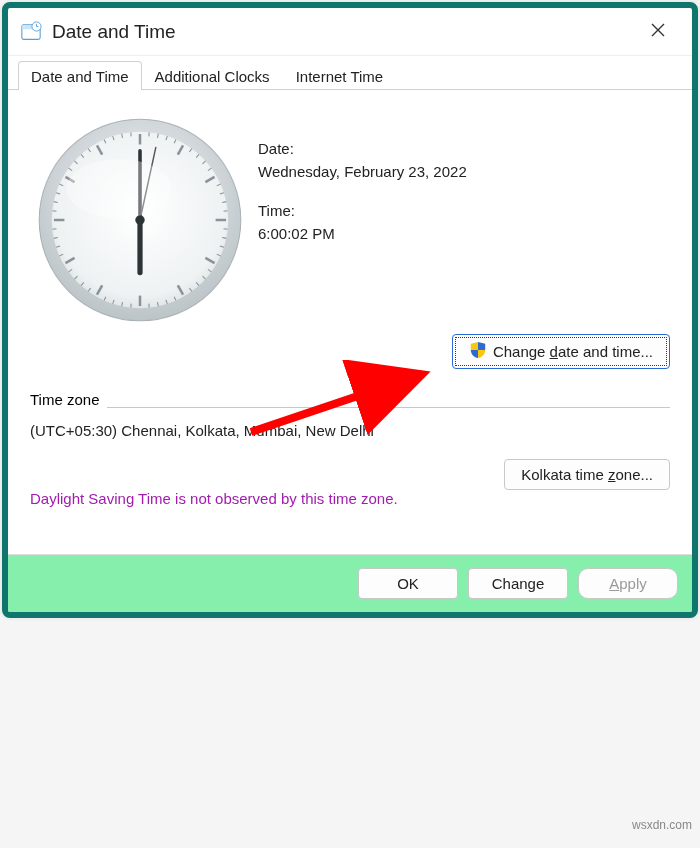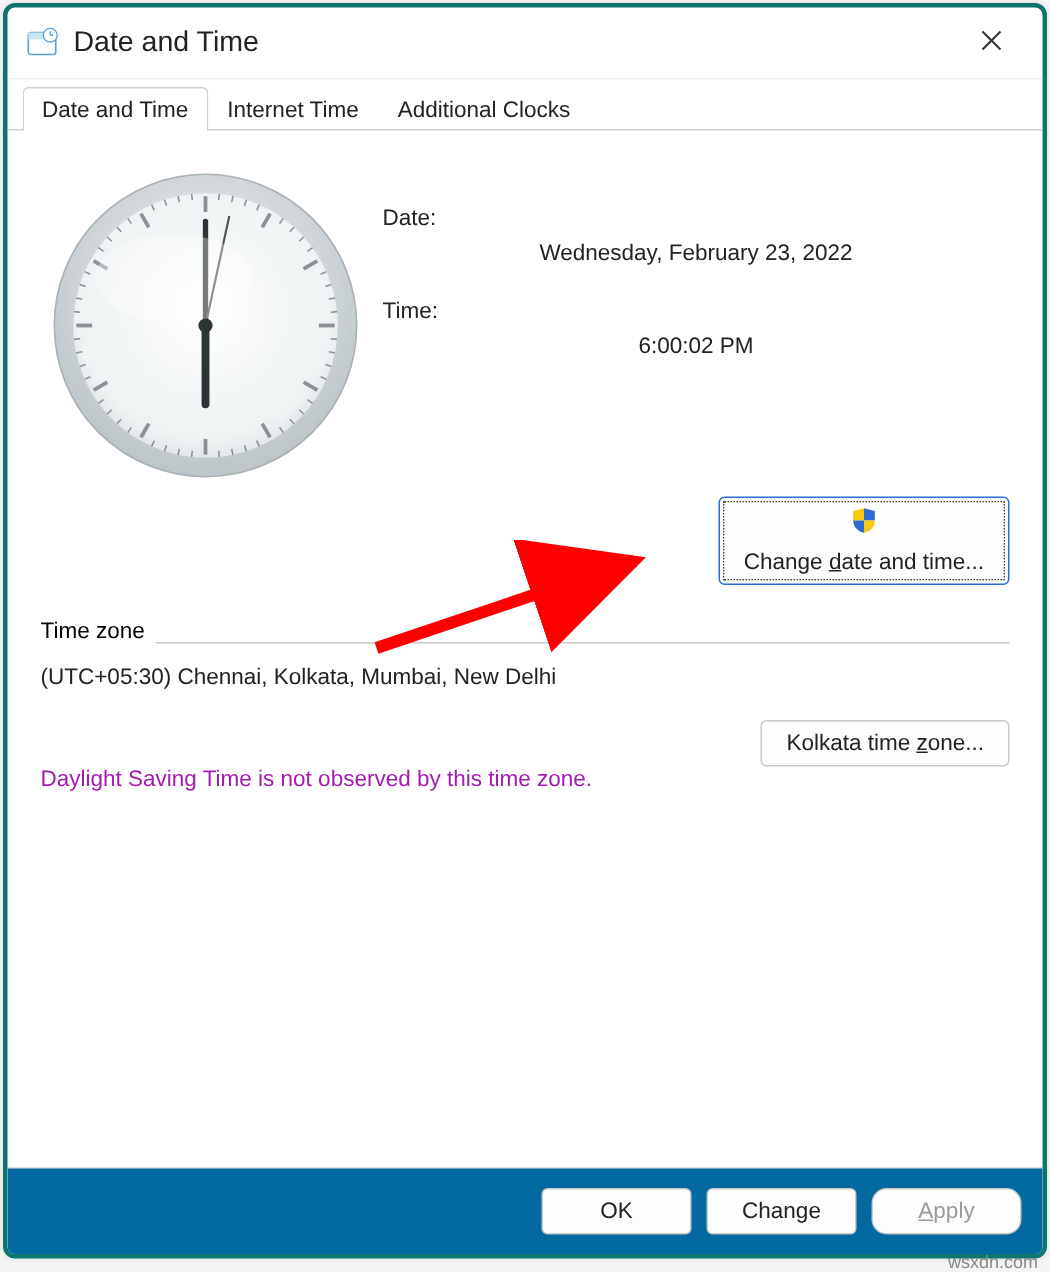--- a/index.html
+++ b/index.html
@@ -9,23 +9,23 @@
       font-family: "Segoe UI", Tahoma, sans-serif;
       font-size: 15px;
       background: #f5f5f5;
       width: 700px;
       height: 848px;
       overflow: hidden;
       position: relative;
     }
     .window {
       width: 696px;
-      height: 837px;
+      height: 616px;
       background: #fff;
-      border: 3px solid #0f766e;
+      border: 6px solid #0f766e;
       border-radius: 8px;
       margin: 2px;
       overflow: hidden;
       position: relative;
       box-shadow: 0 0 4px rgba(0,0,0,0.1);
     }
     .titlebar {
       height: 48px;
       display: flex;
       align-items: center;
@@ -102,40 +102,39 @@
       display: flex;
       align-items: center;
       justify-content: center;
     }
     .info {
       flex: 1;
       padding-top: 30px;
       color: #222;
     }
     .info .lbl { margin-bottom: 6px; }
-    .info .val { margin-bottom: 22px; text-align: center; }
+    .info .val { margin-bottom: 22px; }
     .btnrow { display: flex; justify-content: flex-end; margin-top: 4px; }
     .btn {
       background: #fdfdfd;
       border: 1px solid #c8c8c8;
       border-radius: 4px;
       padding: 6px 16px;
       font-size: 15px;
       font-family: inherit;
       color: #222;
       display: inline-flex;
       align-items: center;
       gap: 6px;
       cursor: pointer;
     }
     .btn.focused {
       border: 1px solid #2a6bd6;
       outline: 1px dotted #333;
       outline-offset: -4px;
-      flex-direction: column;
     }
     .btn .u { text-decoration: underline; }
     .grp {
       margin-top: 22px;
     }
     .grplabel {
       display: flex;
       align-items: flex-end;
       gap: 8px;
       margin-bottom: 14px;
@@ -149,34 +148,34 @@
       margin-bottom: 20px;
       color: #222;
     }
     .dstnote {
       color: #a21caf;
     }
     .footer {
       position: absolute;
       left: 0; right: 0; bottom: 0;
       height: 58px;
-      background: #0369a1;
+      background: #86efac;
       border-top: 1px solid #ddd;
       display: flex;
       justify-content: flex-end;
       align-items: center;
       padding: 0 14px;
       gap: 10px;
     }
     .footer .btn { min-width: 100px; justify-content: center; padding: 6px 10px; }
     .footer .btn.disabled { color: #9a9a9a; border-radius: 10px; }
     .watermark {
       position: absolute;
       right: 8px;
-      bottom: 0;
+      bottom: 16px;
       font-size: 12px;
       color: #888;
     }
     .arrow-annot {
       position: absolute;
       pointer-events: none;
       z-index: 10;
     }
   </style>
 </head>
@@ -198,22 +197,22 @@
       <span>
         <svg width="14" height="14" viewBox="0 0 14 14">
             <path d="M1 1 L13 13 M13 1 L1 13" stroke="#333" stroke-width="1.4" fill="none"></path>
           </svg>
       </span>
     </div>
   </div>
 
   <div class="tabs">
     <div class="tab active"><span>Date and Time</span></div>
+    <div class="tab"><span>Additional Clocks</span></div>
     <div class="tab"><span>Internet Time</span></div>
-    <div class="tab"><span>Additional Clocks</span></div>
   </div>
 
   <div class="content">
     <div class="toprow">
       <div class="clockbox">
         <svg viewBox="0 0 200 200" width="210" height="210">
           <defs>
             <radialGradient id="face" cx="50%" cy="45%" r="60%">
               <stop offset="0%" stop-color="#ffffff"></stop>
               <stop offset="80%" stop-color="#eef2f3"></stop>

